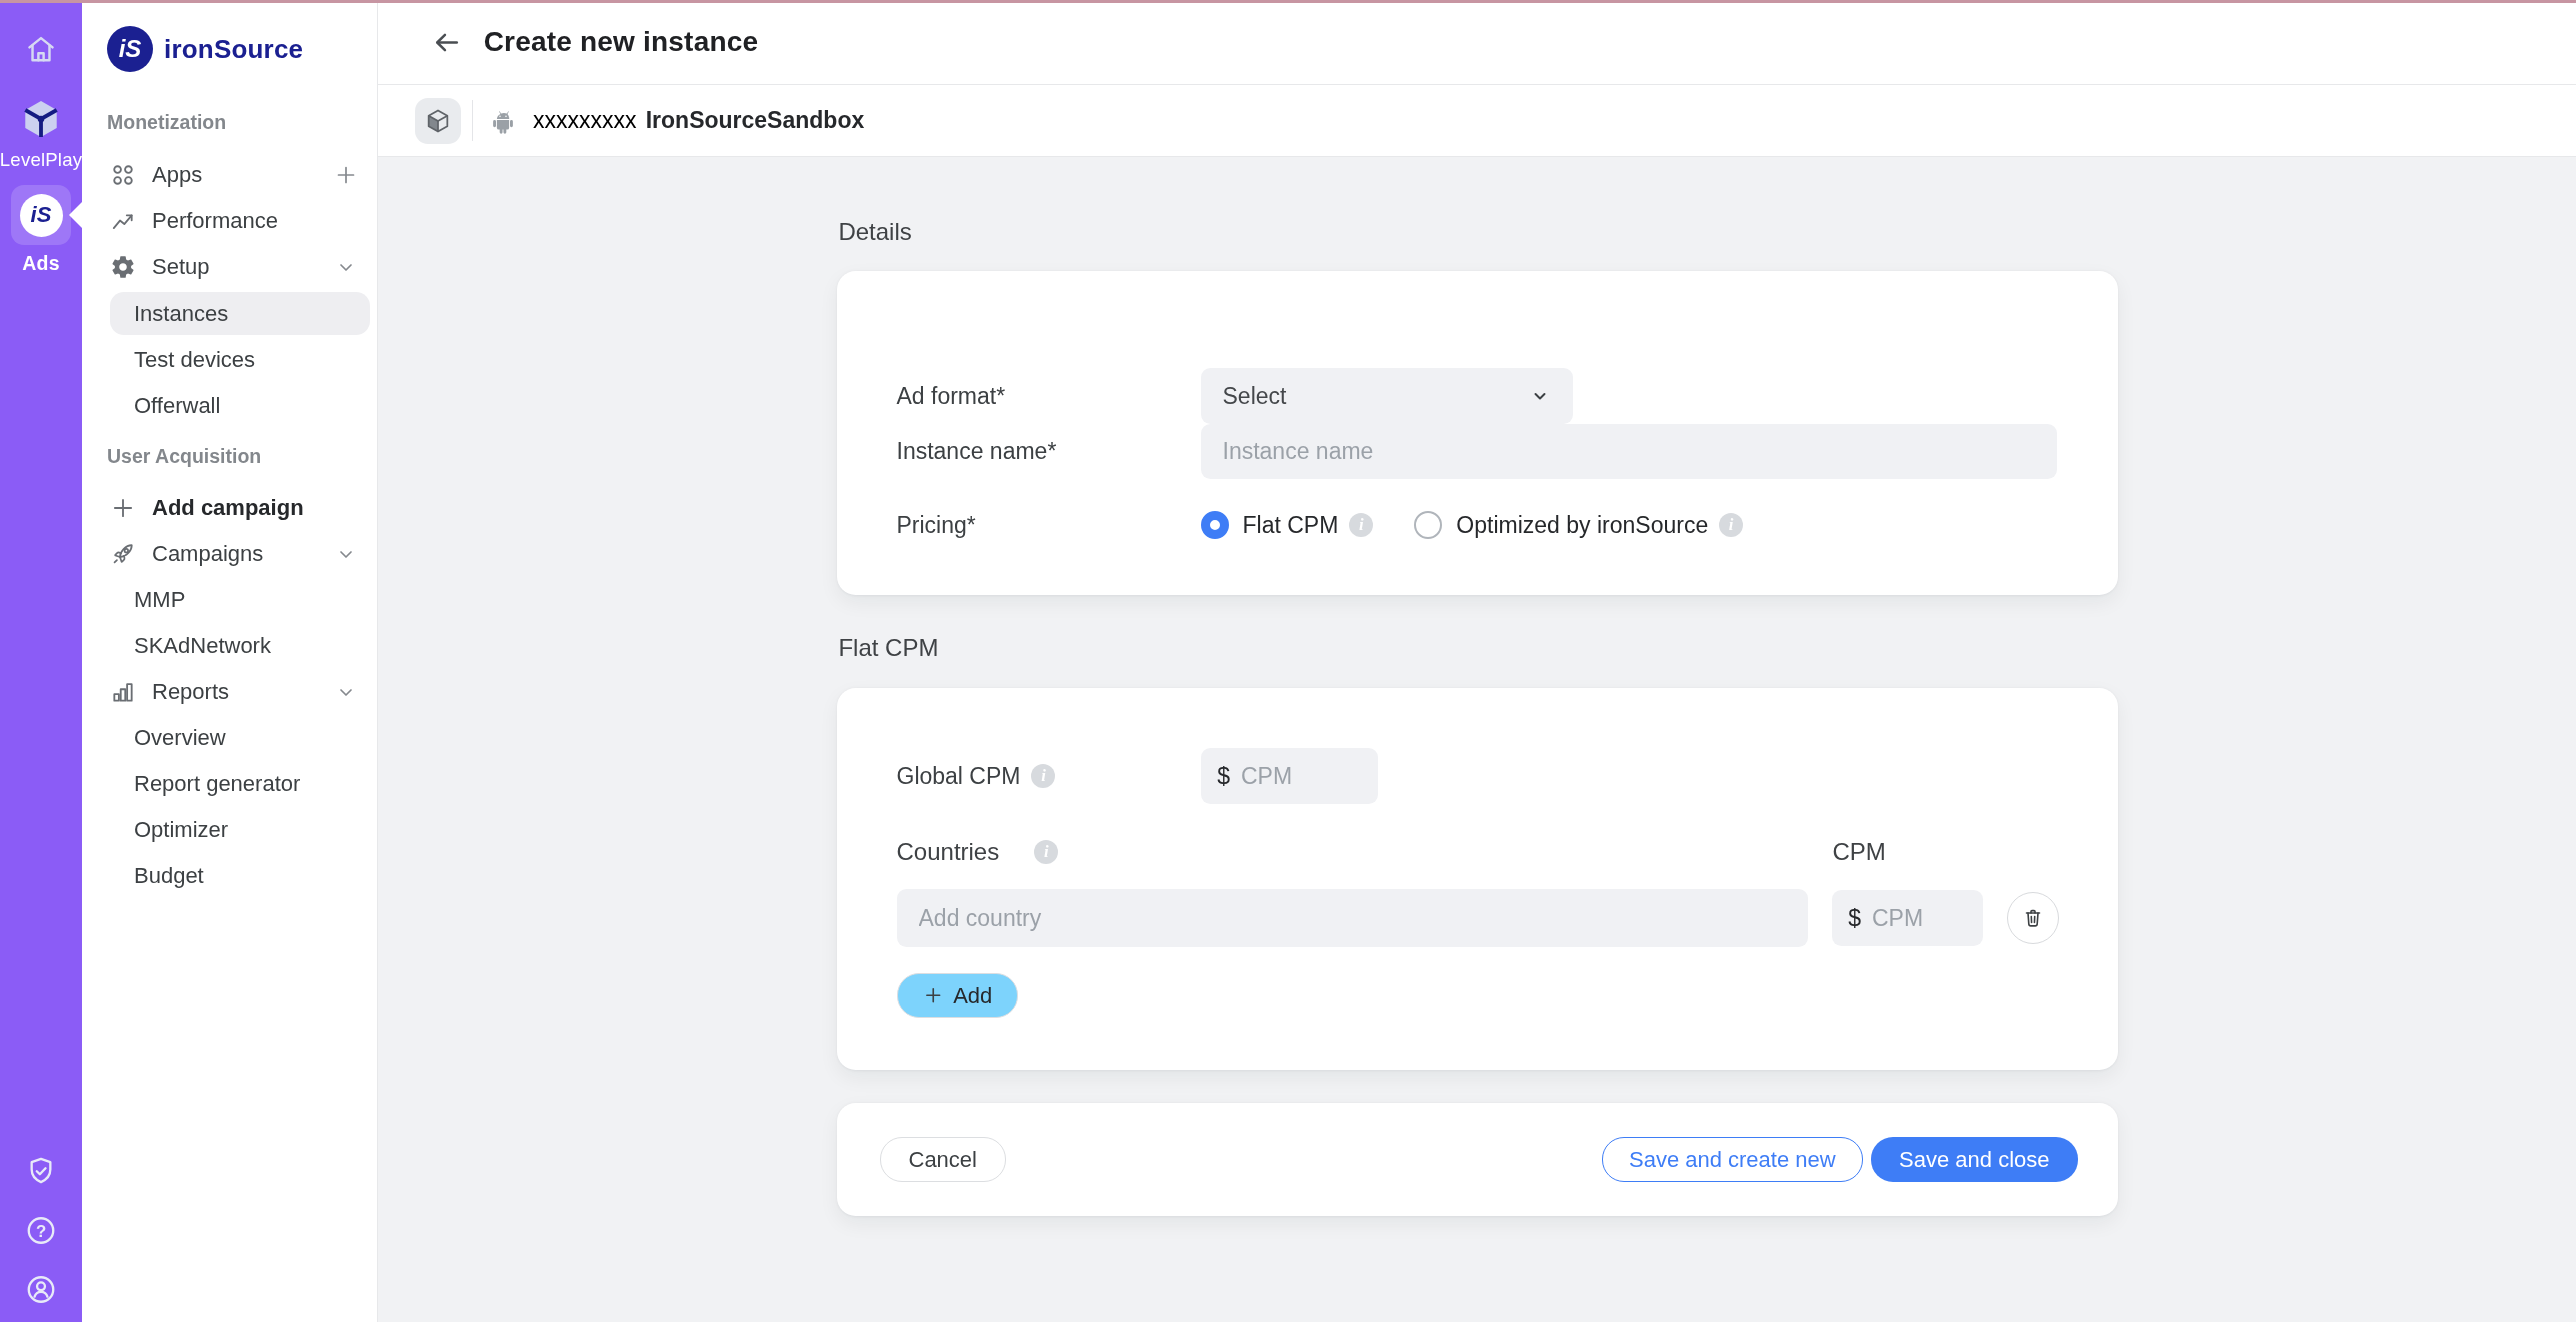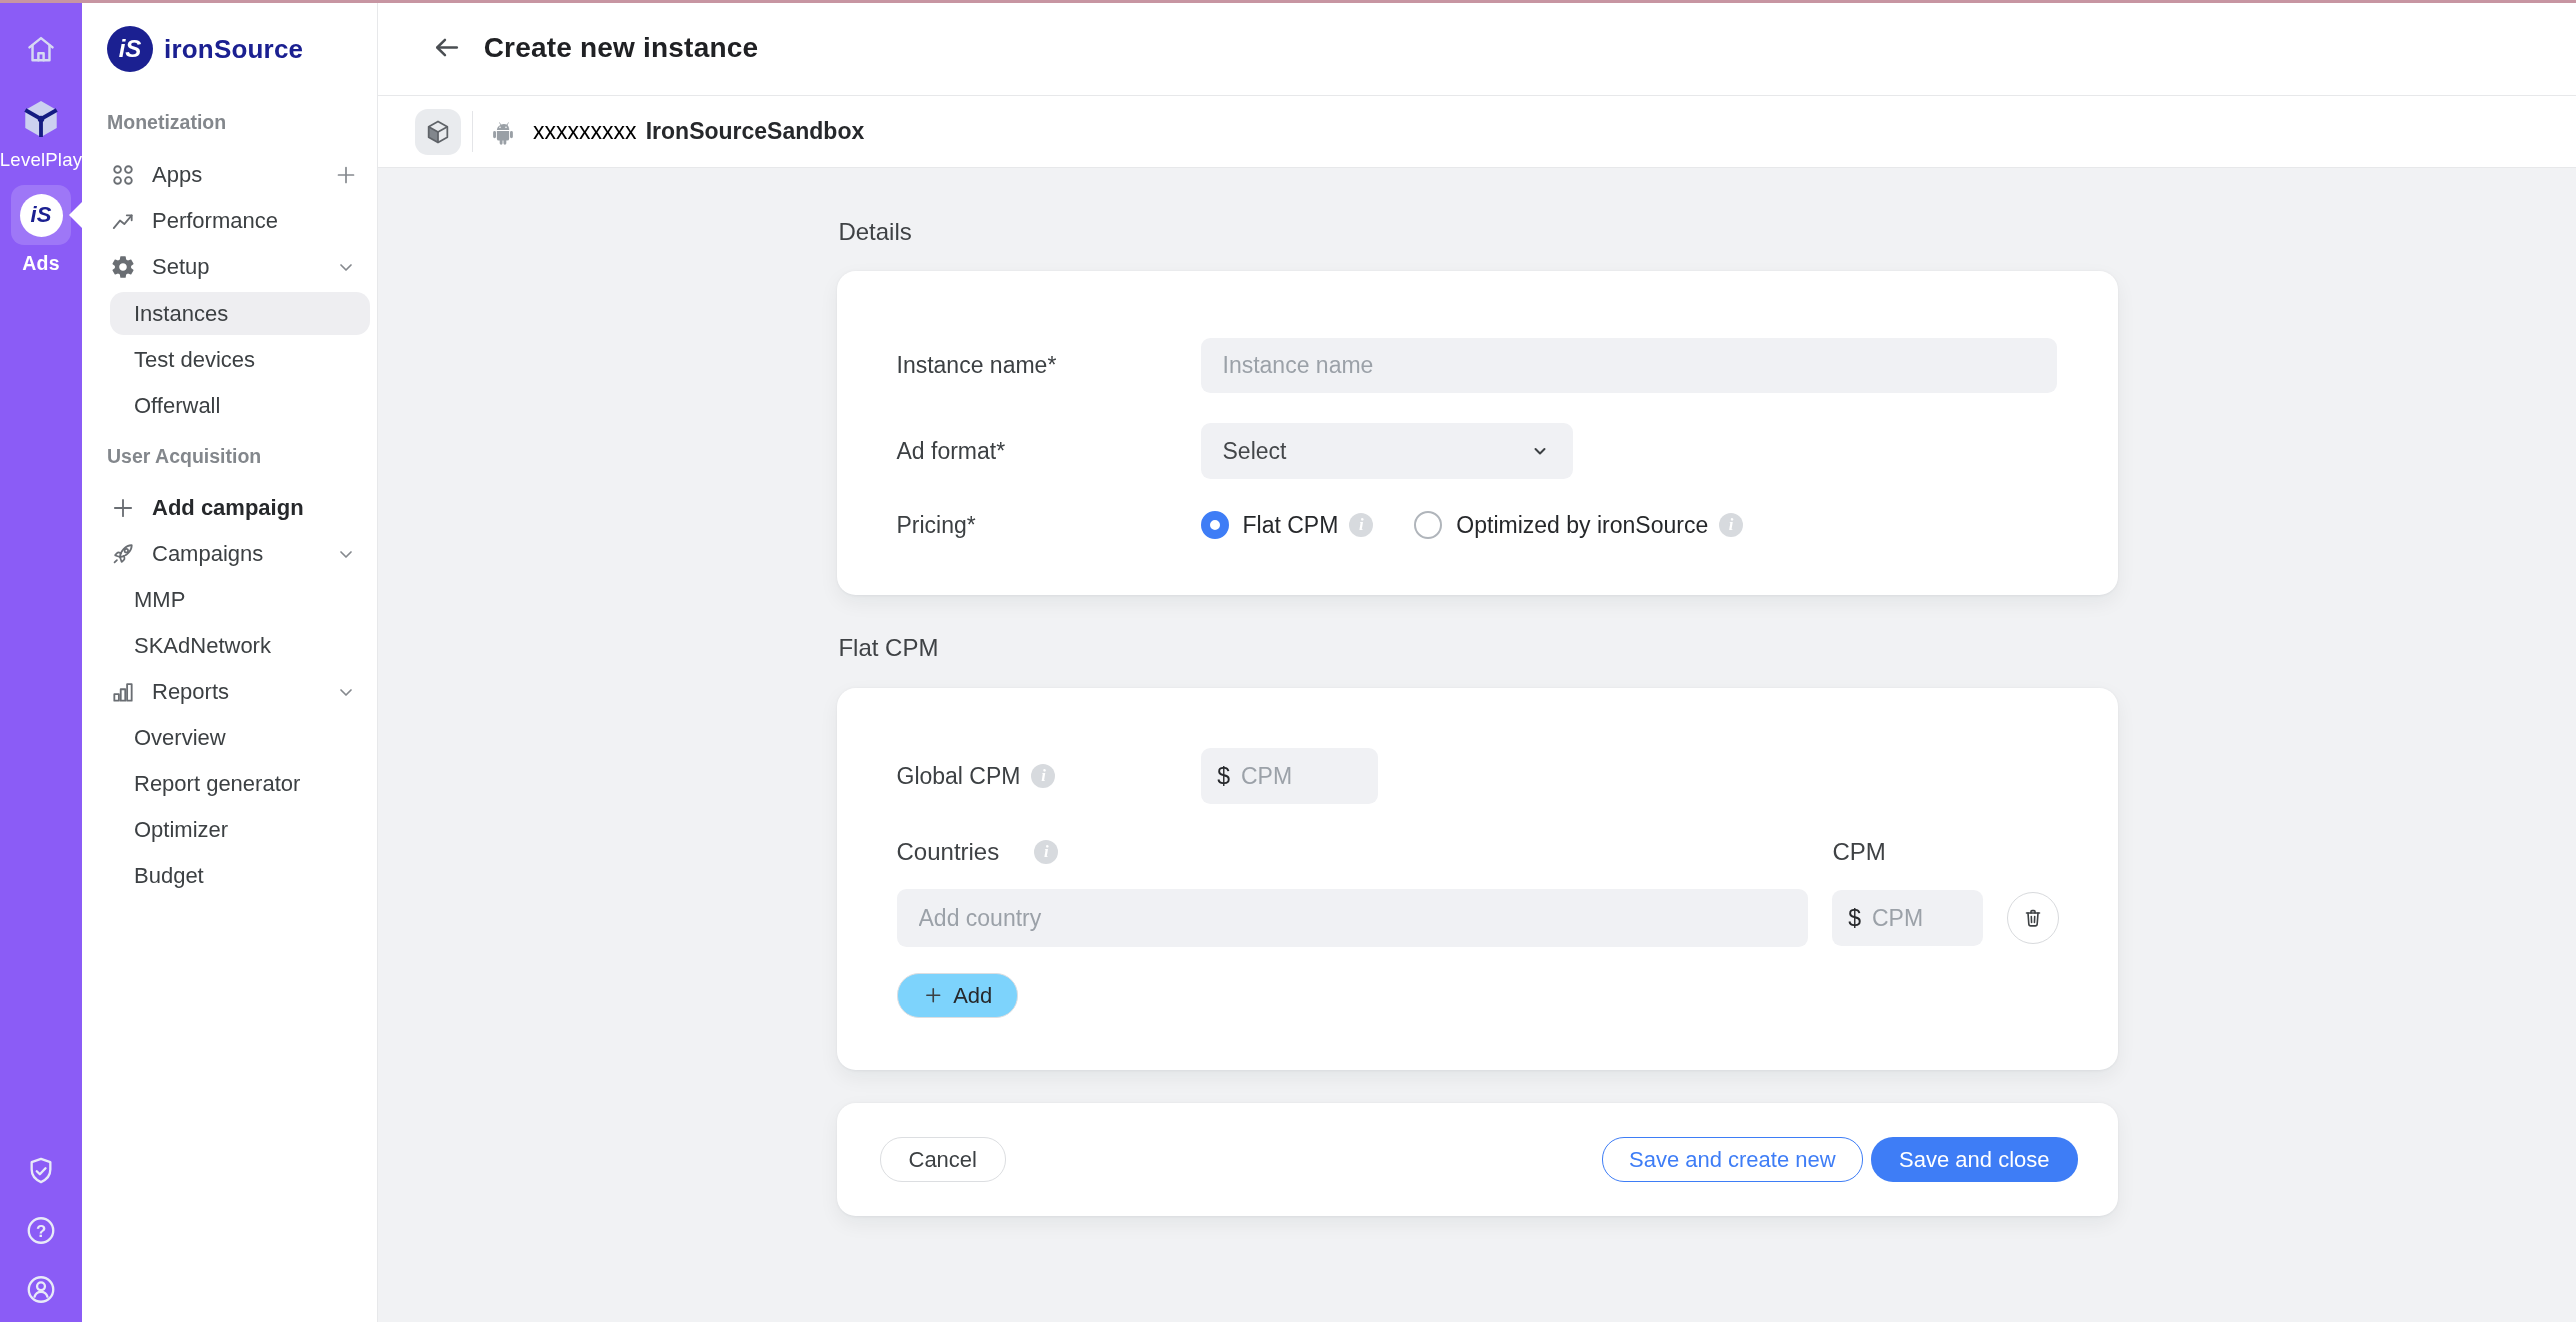--- a/index.html
+++ b/index.html
@@ -34,21 +34,21 @@
   .nav-item { height:46px; display:flex; align-items:center; padding:0 19.5px 0 28px; font-size:22px; color:#3c4043; cursor:pointer; }
   .nav-item.first { margin-top:7.4px; }
   .nav-item .nicon { width:26px; height:26px; margin-right:16px; flex:0 0 auto; color:#6a6e73; }
   .nav-item.sub { padding-left:52px; }
   .nav-item.selected { height:43px; margin:1.9px 7.4px; margin-left:28px; padding-left:24px; background:#eeeef1; border-radius:14px; }
   .nav-item.bold { font-weight:700; color:#26282b; }
   .trailing { margin-left:auto; color:#85898e; display:flex; align-items:center; }
 
   
   .main { position:absolute; left:378px; top:0; right:0; bottom:0; }
-  .main-header { height:96px; background:#fff; border-bottom:0.9px solid #e7e8ea; display:flex; align-items:center; padding-left:48px; }
+  .main-header { height:85px; background:#fff; border-bottom:0.9px solid #e7e8ea; display:flex; align-items:center; padding-left:48px; }
   .back-btn { width:41px; height:41px; border:none; background:none; cursor:pointer; display:flex; align-items:center; justify-content:center; margin-right:16.7px; color:#4a4e52; }
   .page-title { font-size:28px; font-weight:700; color:#202124; letter-spacing:0.2px; }
   .app-bar { height:72px; background:#fff; border-bottom:0.9px solid #e7e8ea; display:flex; align-items:center; padding-left:37px; }
   .app-chip { width:46px; height:46px; border-radius:13px; background:#e9ebee; display:flex; align-items:center; justify-content:center; }
   .vdivider { width:0.9px; height:41px; background:#e4e5e8; margin:0 15px 0 11px; }
   .app-id { color:#000000; font-size:23px; margin-left:15px; }
   .app-name { color:#26282b; font-size:23px; font-weight:600; margin-left:9.3px; }
 
   .content { position:absolute; top:168px; left:0; right:0; bottom:0; background:#f1f2f4; overflow:hidden; }
   .column { width:1281px; margin:0 auto; }
@@ -308,35 +308,35 @@
     <span class="app-id">xxxxxxxxx</span>
     <span class="app-name">IronSourceSandbox</span>
   </div>
 
   <div class="content">
     <div class="column">
 
       <div class="section-label">Details</div>
 
       <div class="card details">
-        <div class="form-row">
-          <div class="form-label"><span>Instance name</span><span class="req">*</span></div>
-          <input class="text-input instance-input" placeholder="Instance name" style="">
-        </div>
-
         <div class="form-row row-gap">
           <div class="form-label"><span>Ad format</span><span class="req">*</span></div>
           <div class="select">
             <span>Select</span>
             <span class="chev">
               <svg width="24" height="24" viewBox="0 0 24 24" fill="none" stroke="currentColor" stroke-width="2" stroke-linecap="round" stroke-linejoin="round">
                   <path d="M7.5 10 l4.5 4.5 4.5-4.5"></path>
                 </svg>
             </span>
           </div>
+        </div>
+
+        <div class="form-row">
+          <div class="form-label"><span>Instance name</span><span class="req">*</span></div>
+          <input class="text-input instance-input" placeholder="Instance name" style="">
         </div>
 
         <div class="form-row row-gap-lg">
           <div class="form-label"><span>Pricing</span><span class="req">*</span></div>
           <div class="radio-group">
             <div class="radio-opt">
               <span class="radio checked"></span>
               <span class="radio-label">Flat CPM</span>
               <span class="info-dot">i</span>
             </div>

